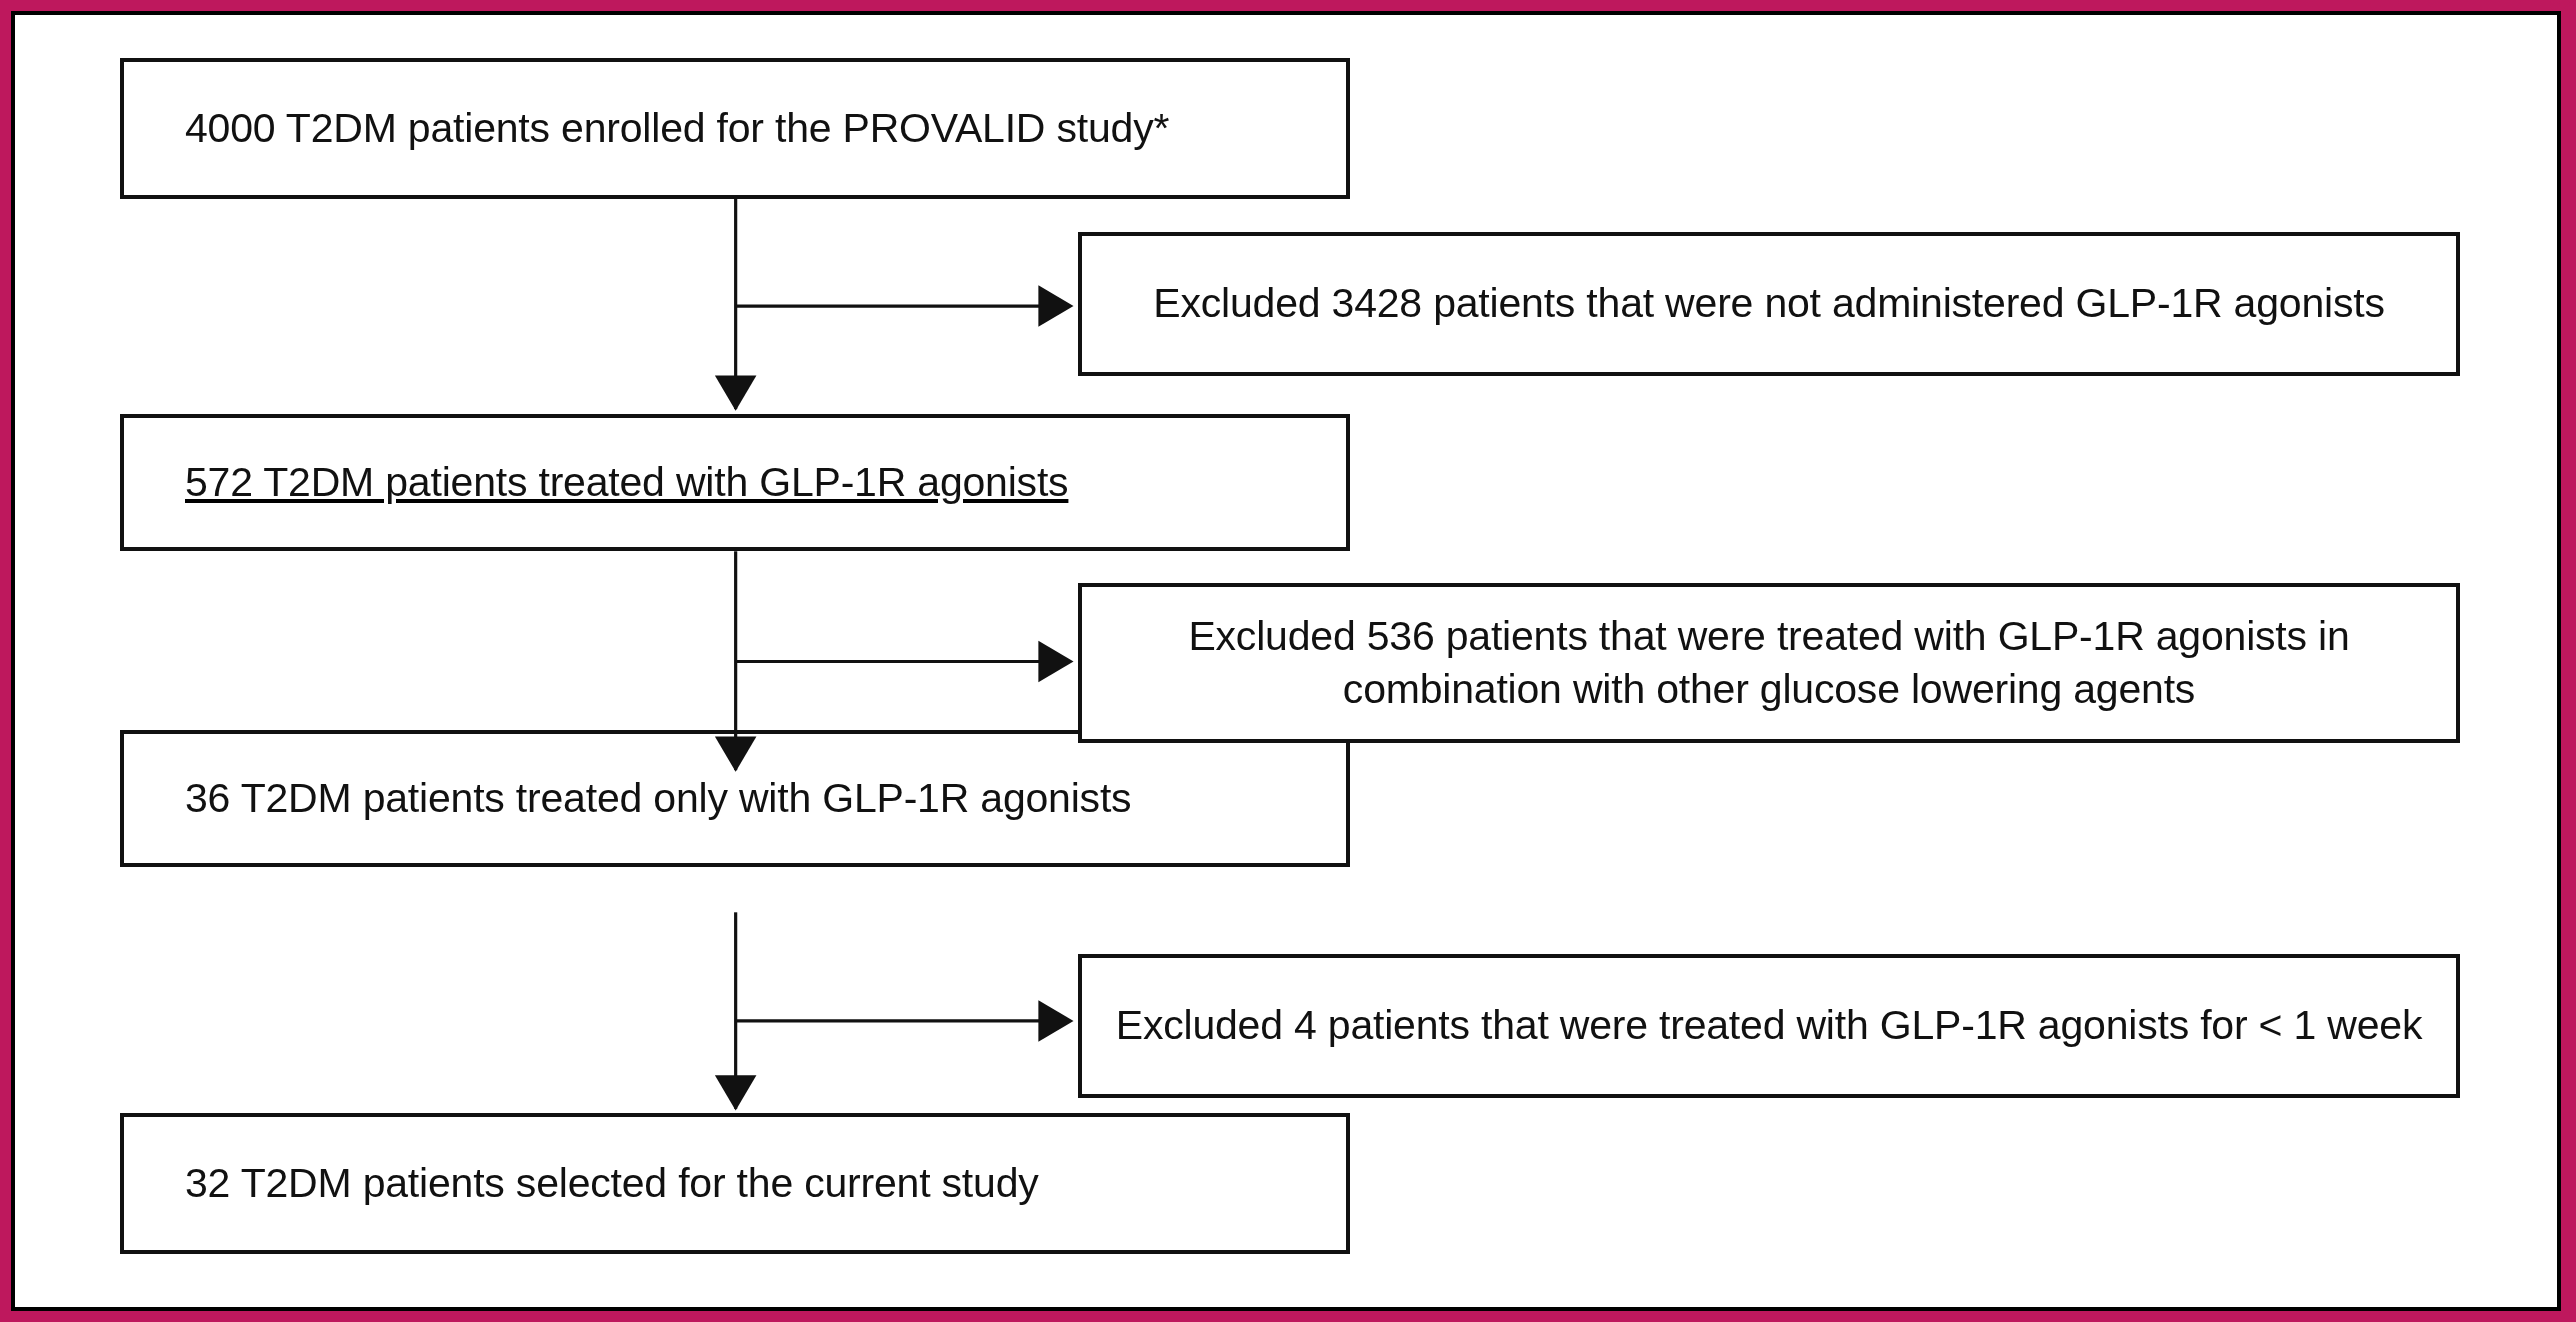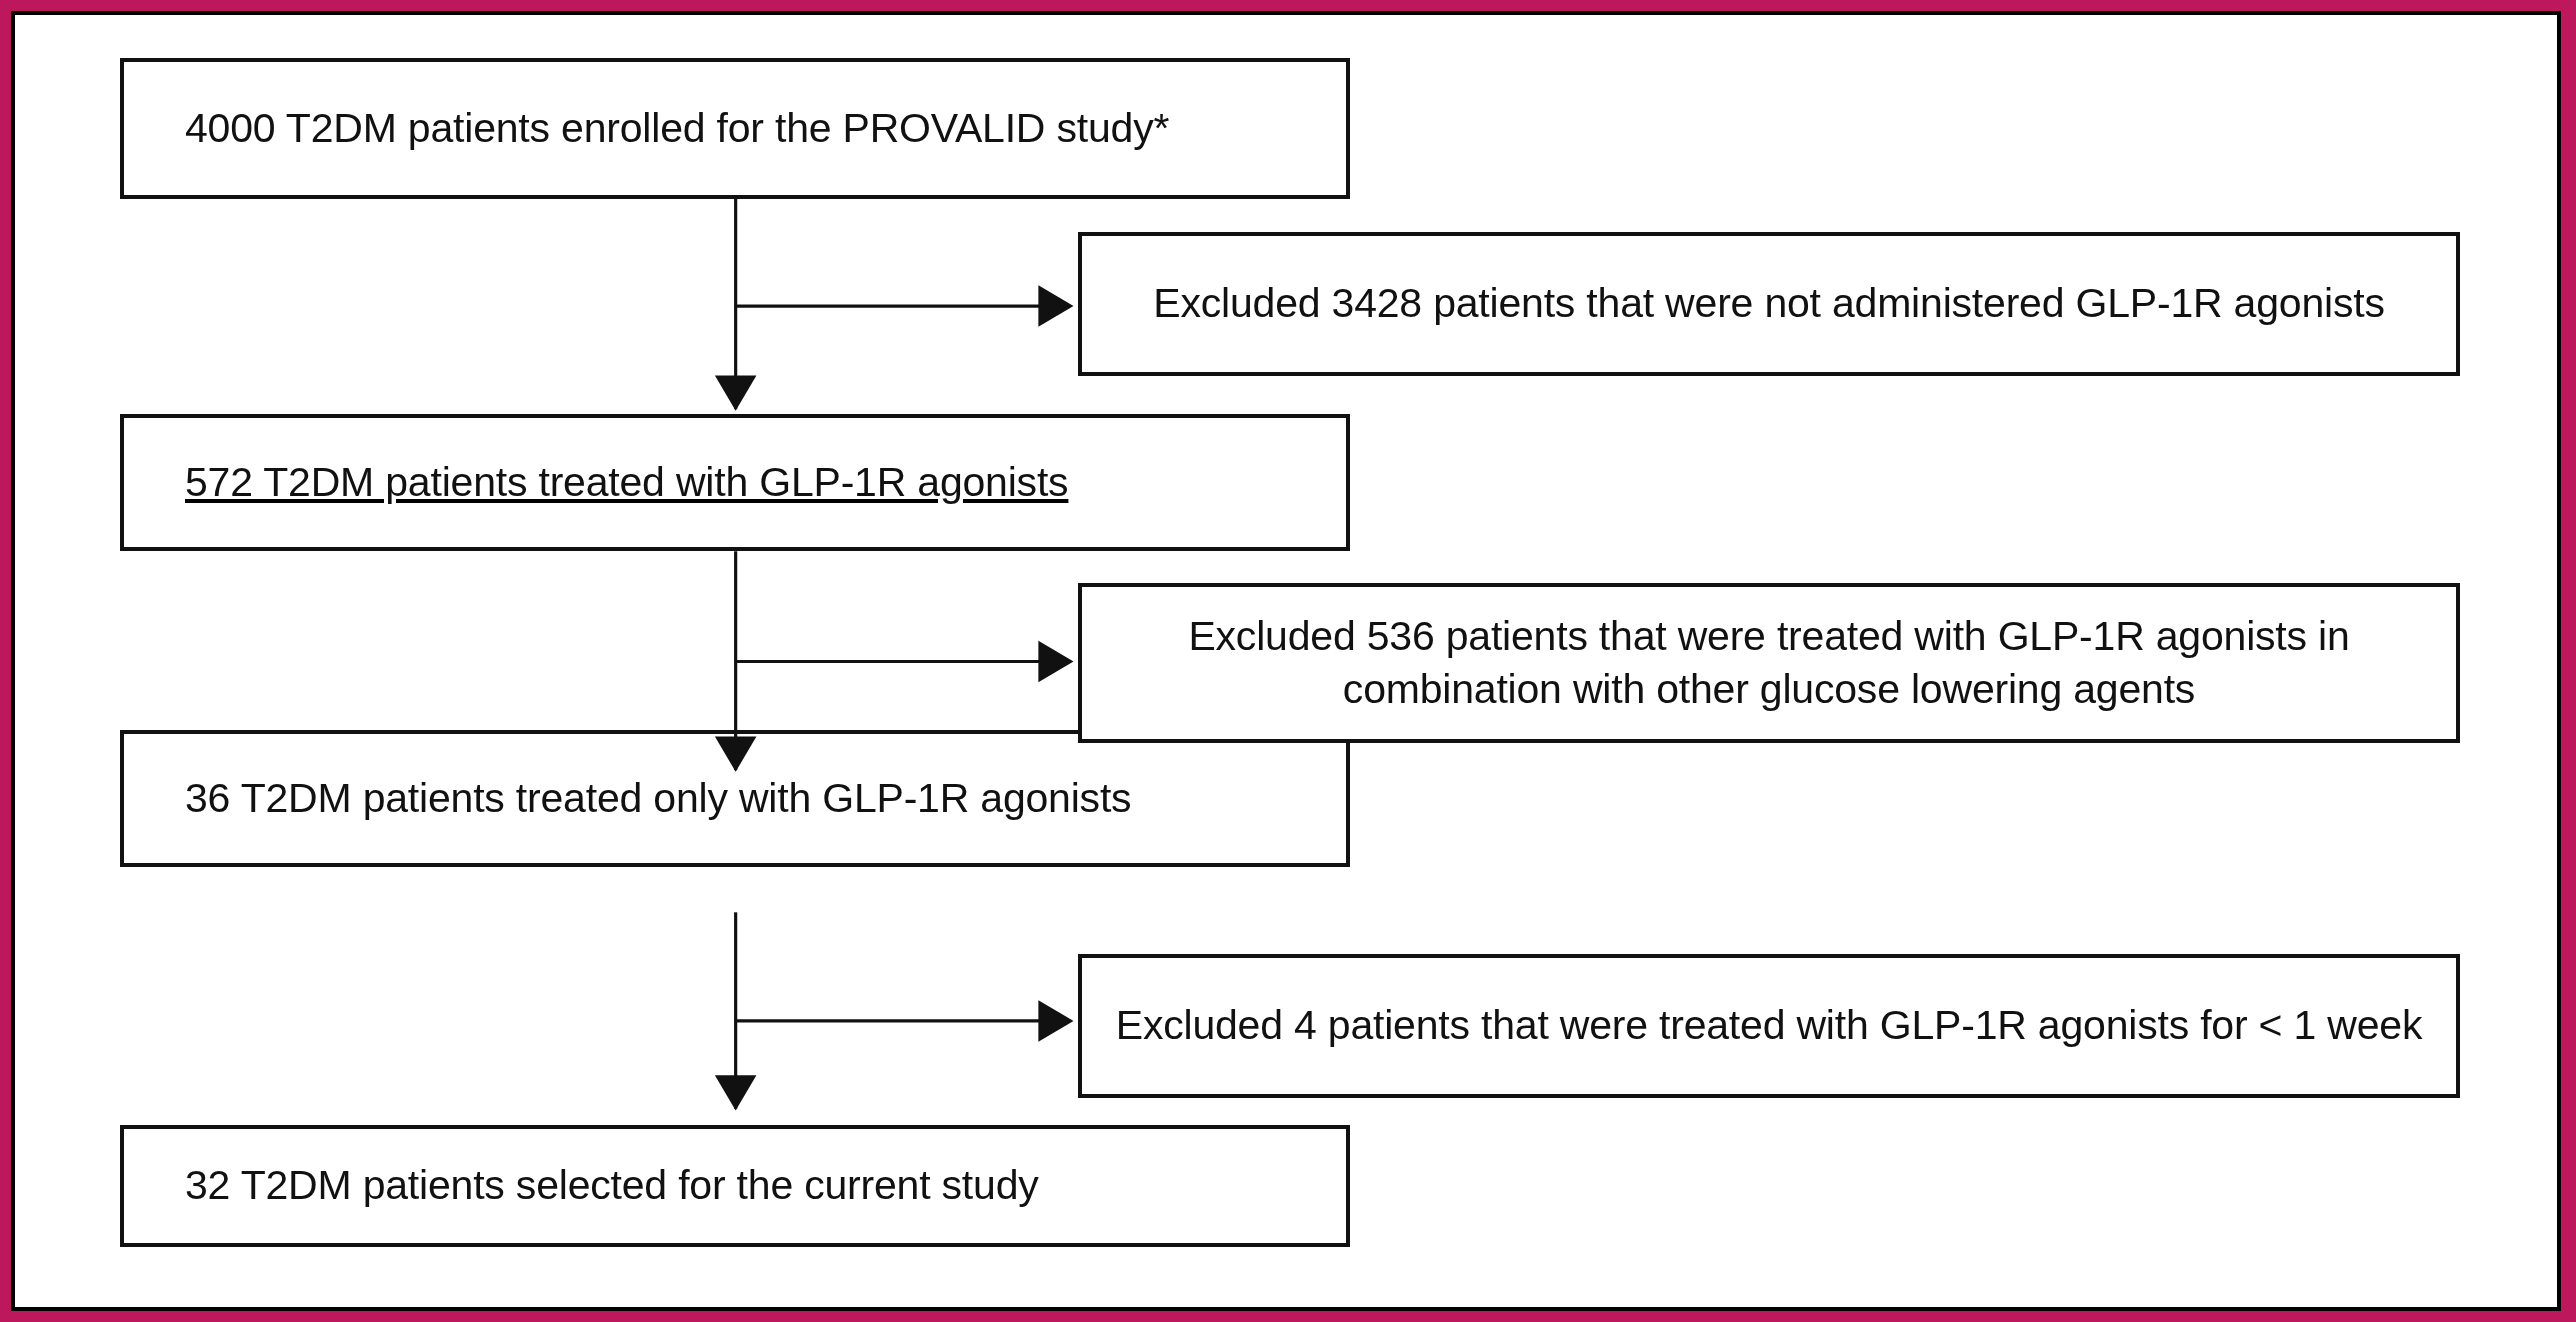--- a/index.html
+++ b/index.html
@@ -80,21 +80,21 @@
   </div>
 
   <div class="flow-box main-box" id="box-treated" style="left: 120px; top: 414px; width: 1230px; height: 137px; border-color: rgb(17, 17, 17); text-decoration: underline;">
     <span class="box-text">572 T2DM patients treated with GLP-1R agonists</span>
   </div>
 
   <div class="flow-box main-box" id="box-only-treated" style="left: 120px; top: 730px; width: 1230px; height: 137px; border-color: rgb(17, 17, 17);">
     <span class="box-text">36 T2DM patients treated only with GLP-1R agonists</span>
   </div>
 
-  <div class="flow-box main-box" id="box-selected" style="left: 120px; top: 1113px; width: 1230px; height: 122px; border-color: rgb(17, 17, 17); margin-top: 12px;">
+  <div class="flow-box main-box" id="box-selected" style="left: 120px; top: 1113px; width: 1230px; height: 141px; border-color: rgb(17, 17, 17);">
     <span class="box-text">32 T2DM patients selected for the current study</span>
   </div>
 
   <div class="flow-box excl-box" id="box-excl-not-administered" style="left: 1078px; top: 232px; width: 1382px; height: 144px; border-color: rgb(17, 17, 17);">
     <span class="box-text">Excluded 3428 patients that were not administered GLP-1R agonists</span>
   </div>
 
   <div class="flow-box excl-box" id="box-excl-combination" style="left: 1078px; top: 583px; width: 1382px; height: 160px; border-color: rgb(17, 17, 17);">
     <span class="box-text">Excluded 536 patients that were treated with GLP-1R agonists in combination with other glucose lowering agents</span>
   </div>

